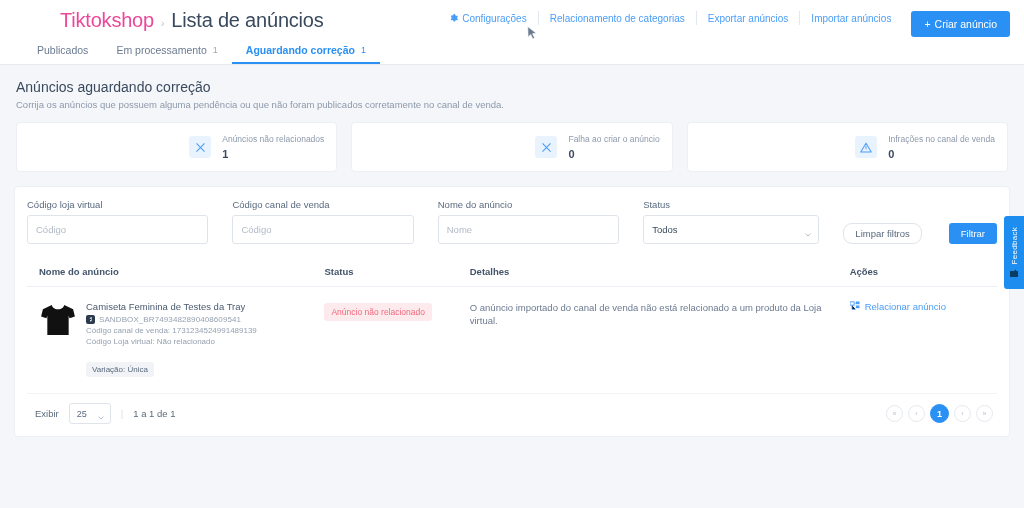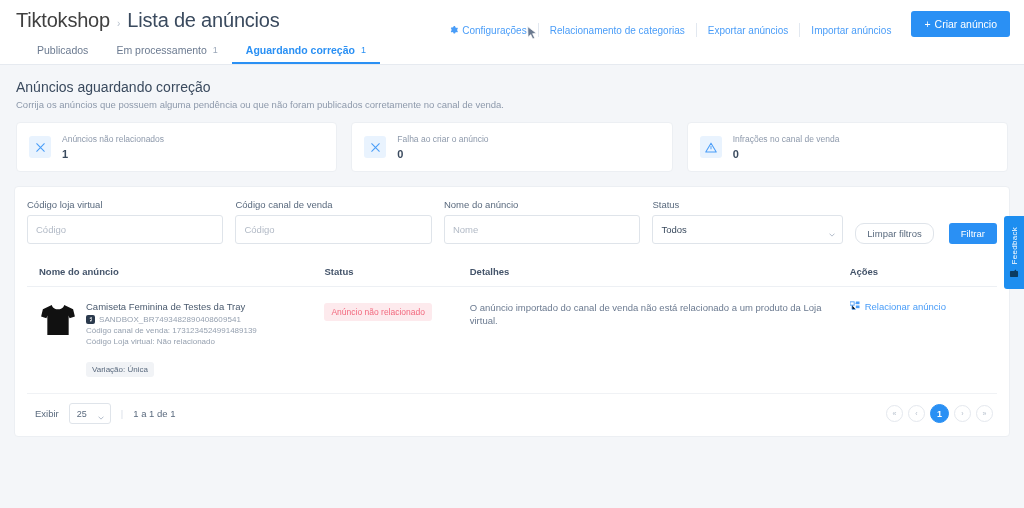--- a/index.html
+++ b/index.html
@@ -11,27 +11,27 @@
     overflow: hidden;
   }
   .page { position: relative; width: 1024px; height: 508px; background: #f4f6f9; }
 
   
   .topbar {
     position: relative; height: 65px; background: #ffffff;
     padding: 0 16px; display: flex; align-items: flex-start;
   }
   .brandline { display: flex; align-items: baseline; gap: 7px; padding-top: 9px; }
-  .brand { font-size: 20px; color: #404040; font-weight: 400; letter-spacing: -.2px; }
+  .brand { font-size: 20px; color: #ec4899; font-weight: 400; letter-spacing: -.2px; margin-left: 44px; }
   .crumb-sep { font-size: 10px; color: #b5bfcc; }
   .page-title { font-size: 20px; color: #3a4a5e; font-weight: 400; letter-spacing: -.2px; }
 
   .top-actions {
     position: absolute; right: 14px; top: 11px;
-    display: flex; align-items: flex-end; gap: 0px; font-size: 10px;
+    display: flex; align-items: flex-start; gap: 0px; font-size: 10px;
   }
   .top-link {
     color: #4a9df8; padding: 0 11px; white-space: nowrap;
     display: flex; align-items: center; gap: 4px; cursor: pointer;
     border-right: 1px solid #e2e8f0; height: 14px;
   }
   .top-link.last { border-right: none; }
   .gear { width: 8px; height: 8px; position: relative; display: inline-block; }
   .gear svg { display: block; }
   .btn-primary {
@@ -59,37 +59,37 @@
 
   
   .section-head { padding: 14px 16px 0 16px; }
   .section-title { font-size: 14px; color: #3a4a5e; font-weight: 400; }
   .section-sub { font-size: 9.5px; color: #8d99ab; margin-top: 4px; }
 
   
   .stats { display: flex; gap: 14px; padding: 12px 16px 0 16px; }
   .stat {
     flex: 1; background: #fff; border: 1px solid #eceff3; border-radius: 4px;
-    height: 50px; display: flex; align-items: center; padding: 0 12px; gap: 11px;
+    height: 50px; display: flex; align-items: center; padding: 0 12px; gap: 11px; justify-content: flex-end;
   }
   .stat-ico {
     width: 22px; height: 22px; border-radius: 3px; background: #e9f3fe;
     display: flex; align-items: center; justify-content: center; flex: none;
   }
   .stat-ico svg { display:block; }
   .stat-lbl { font-size: 8.5px; color: #8d99ab; line-height: 1.2; }
   .stat-val { font-size: 11px; color: #3a4a5e; font-weight: bold; margin-top: 3px; }
 
   
   .panel {
     margin: 14px 14px 0 14px; background: #fff; border: 1px solid #eceff3;
     border-radius: 4px; padding: 12px 12px 0 12px;
   }
 
-  .filters { display: flex; align-items: flex-end; gap: 12px; }
+  .filters { display: flex; align-items: flex-end; gap: 24px; }
   .fgroup { display: flex; flex-direction: column; }
   .fgroup.c1 { width: 212px; } .fgroup.c2 { width: 212px; }
   .fgroup.c3 { width: 212px; } .fgroup.c4 { width: 206px; }
   .flabel { font-size: 9.5px; color: #5a6a7e; margin-bottom: 5px; }
   .finput {
     height: 29px; border: 1px solid #dfe4ea; border-radius: 3px;
     font-size: 9.5px; color: #3a4a5e; padding: 0 8px; width: 100%;
     font-family: "Liberation Sans", sans-serif; background: #fff; outline: none;
   }
   .finput::placeholder { color: #b2bac6; }

